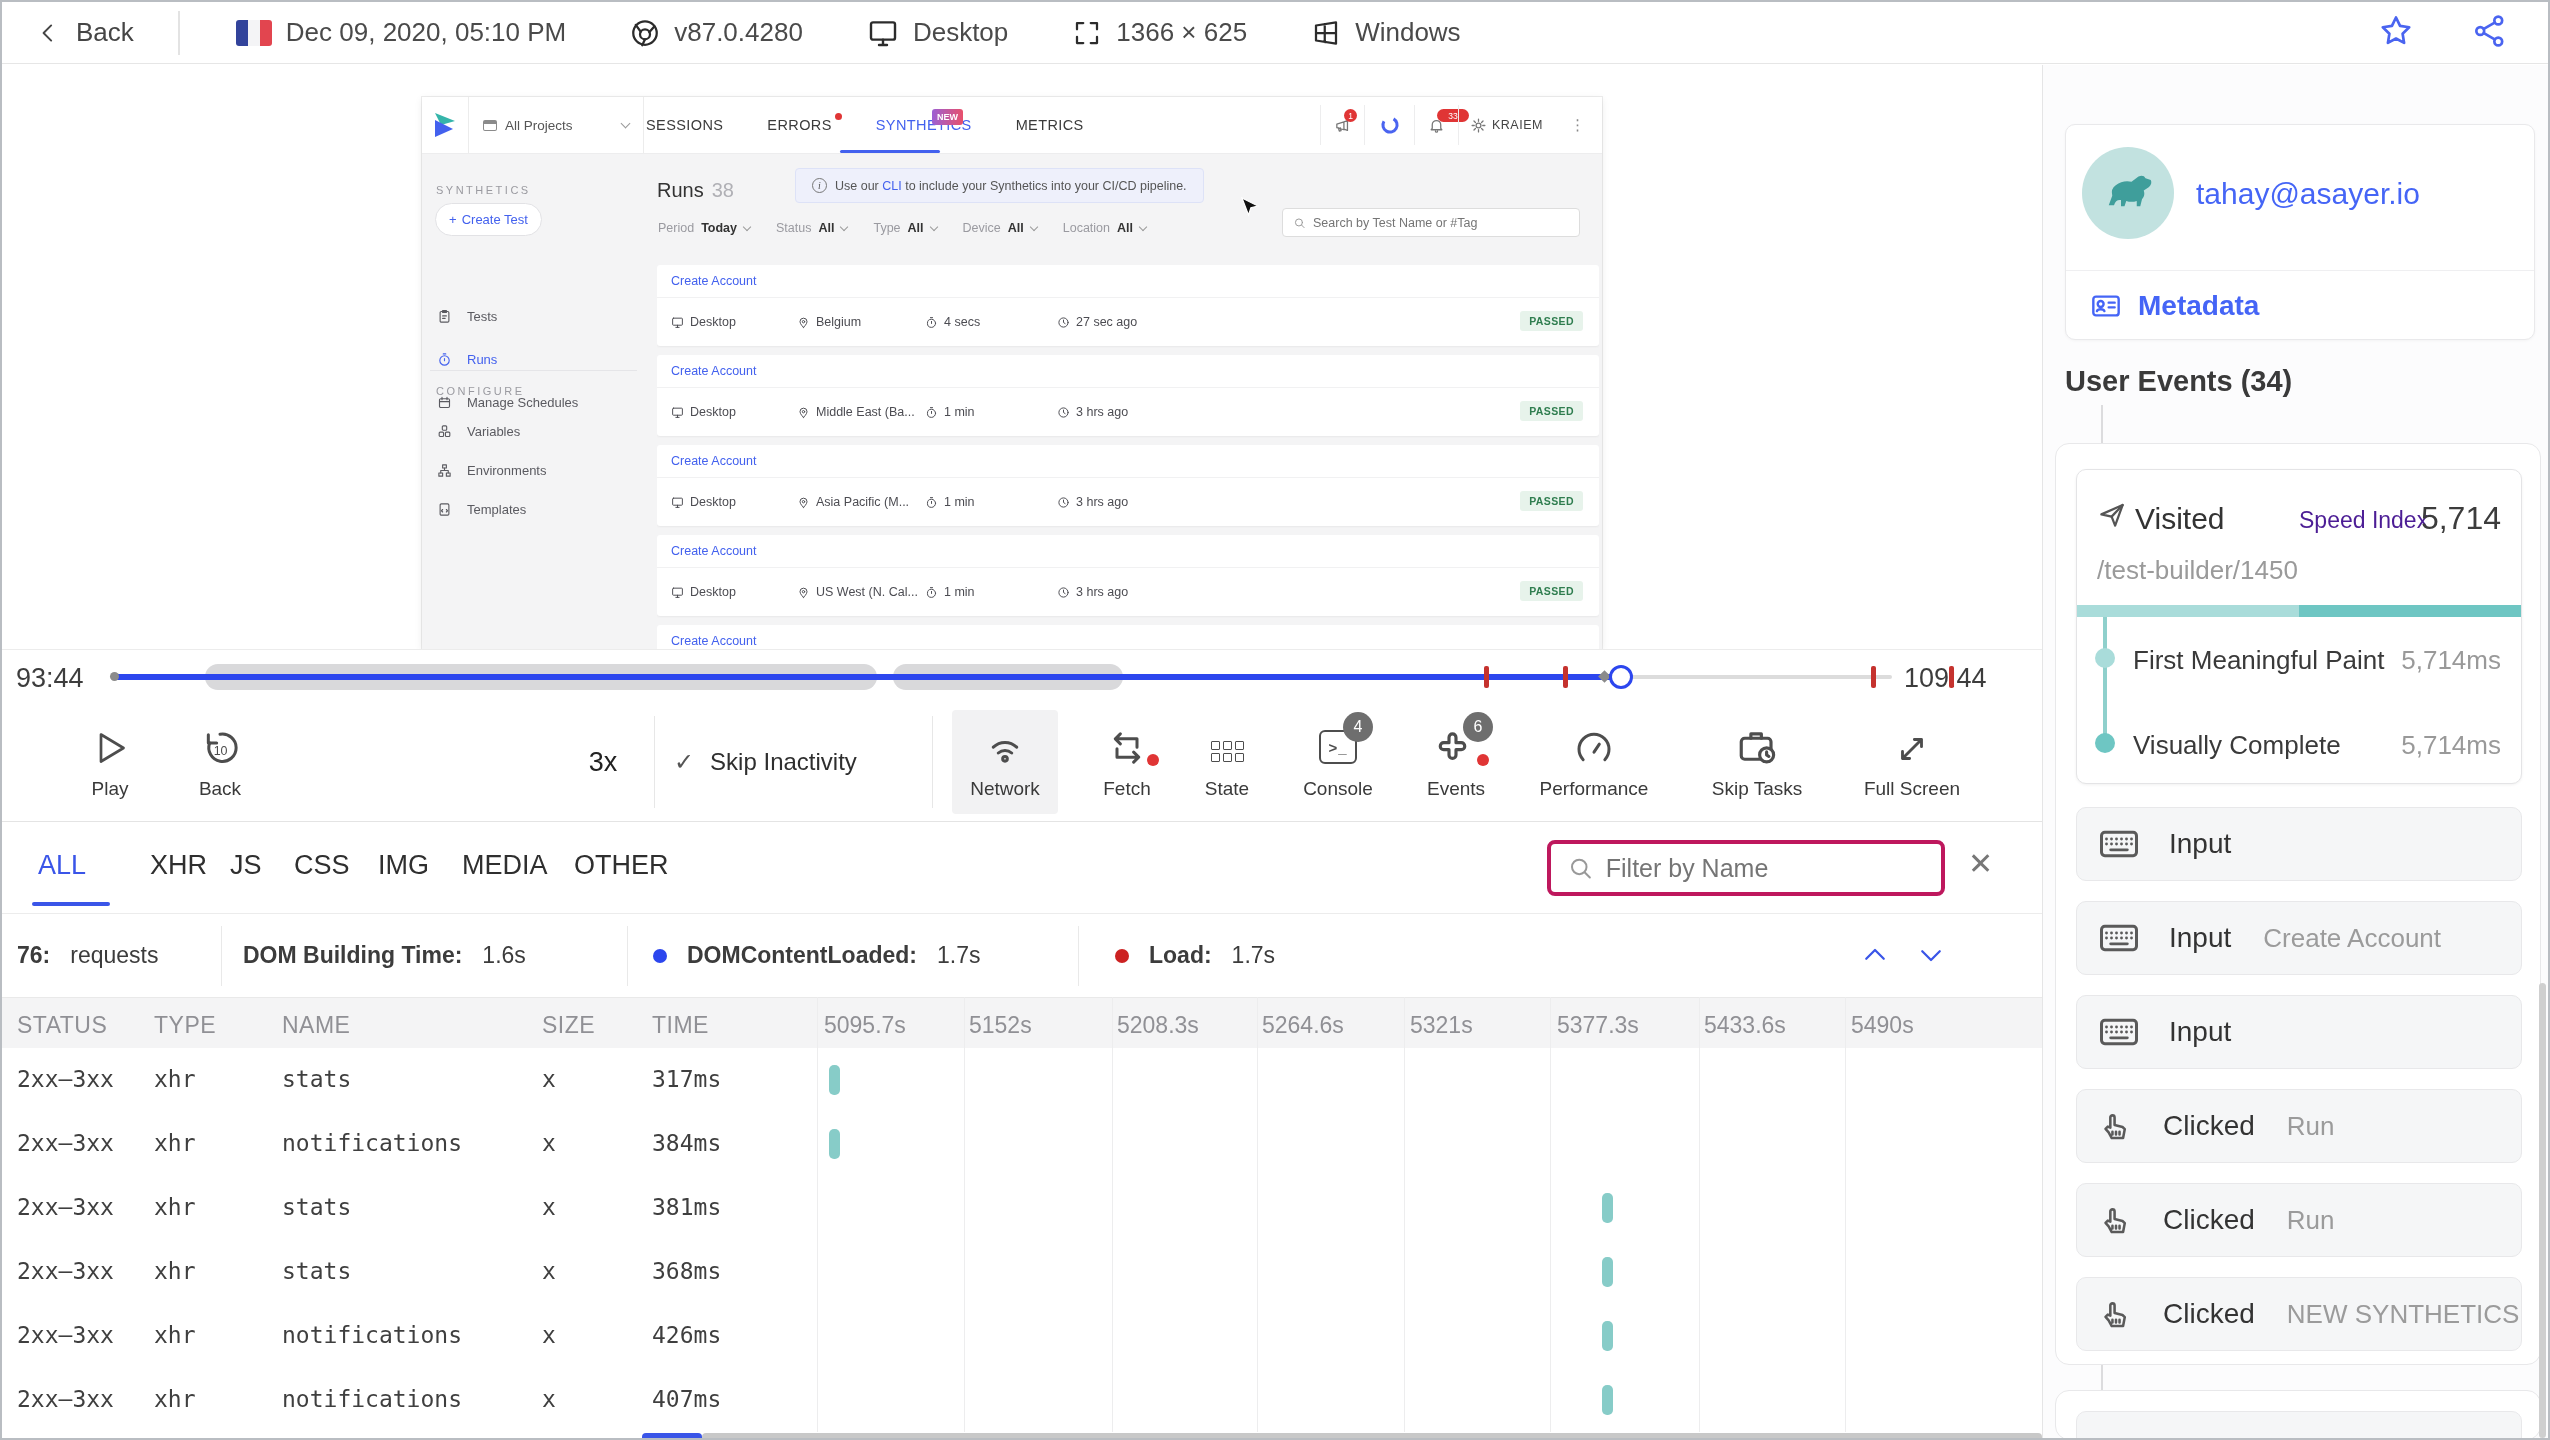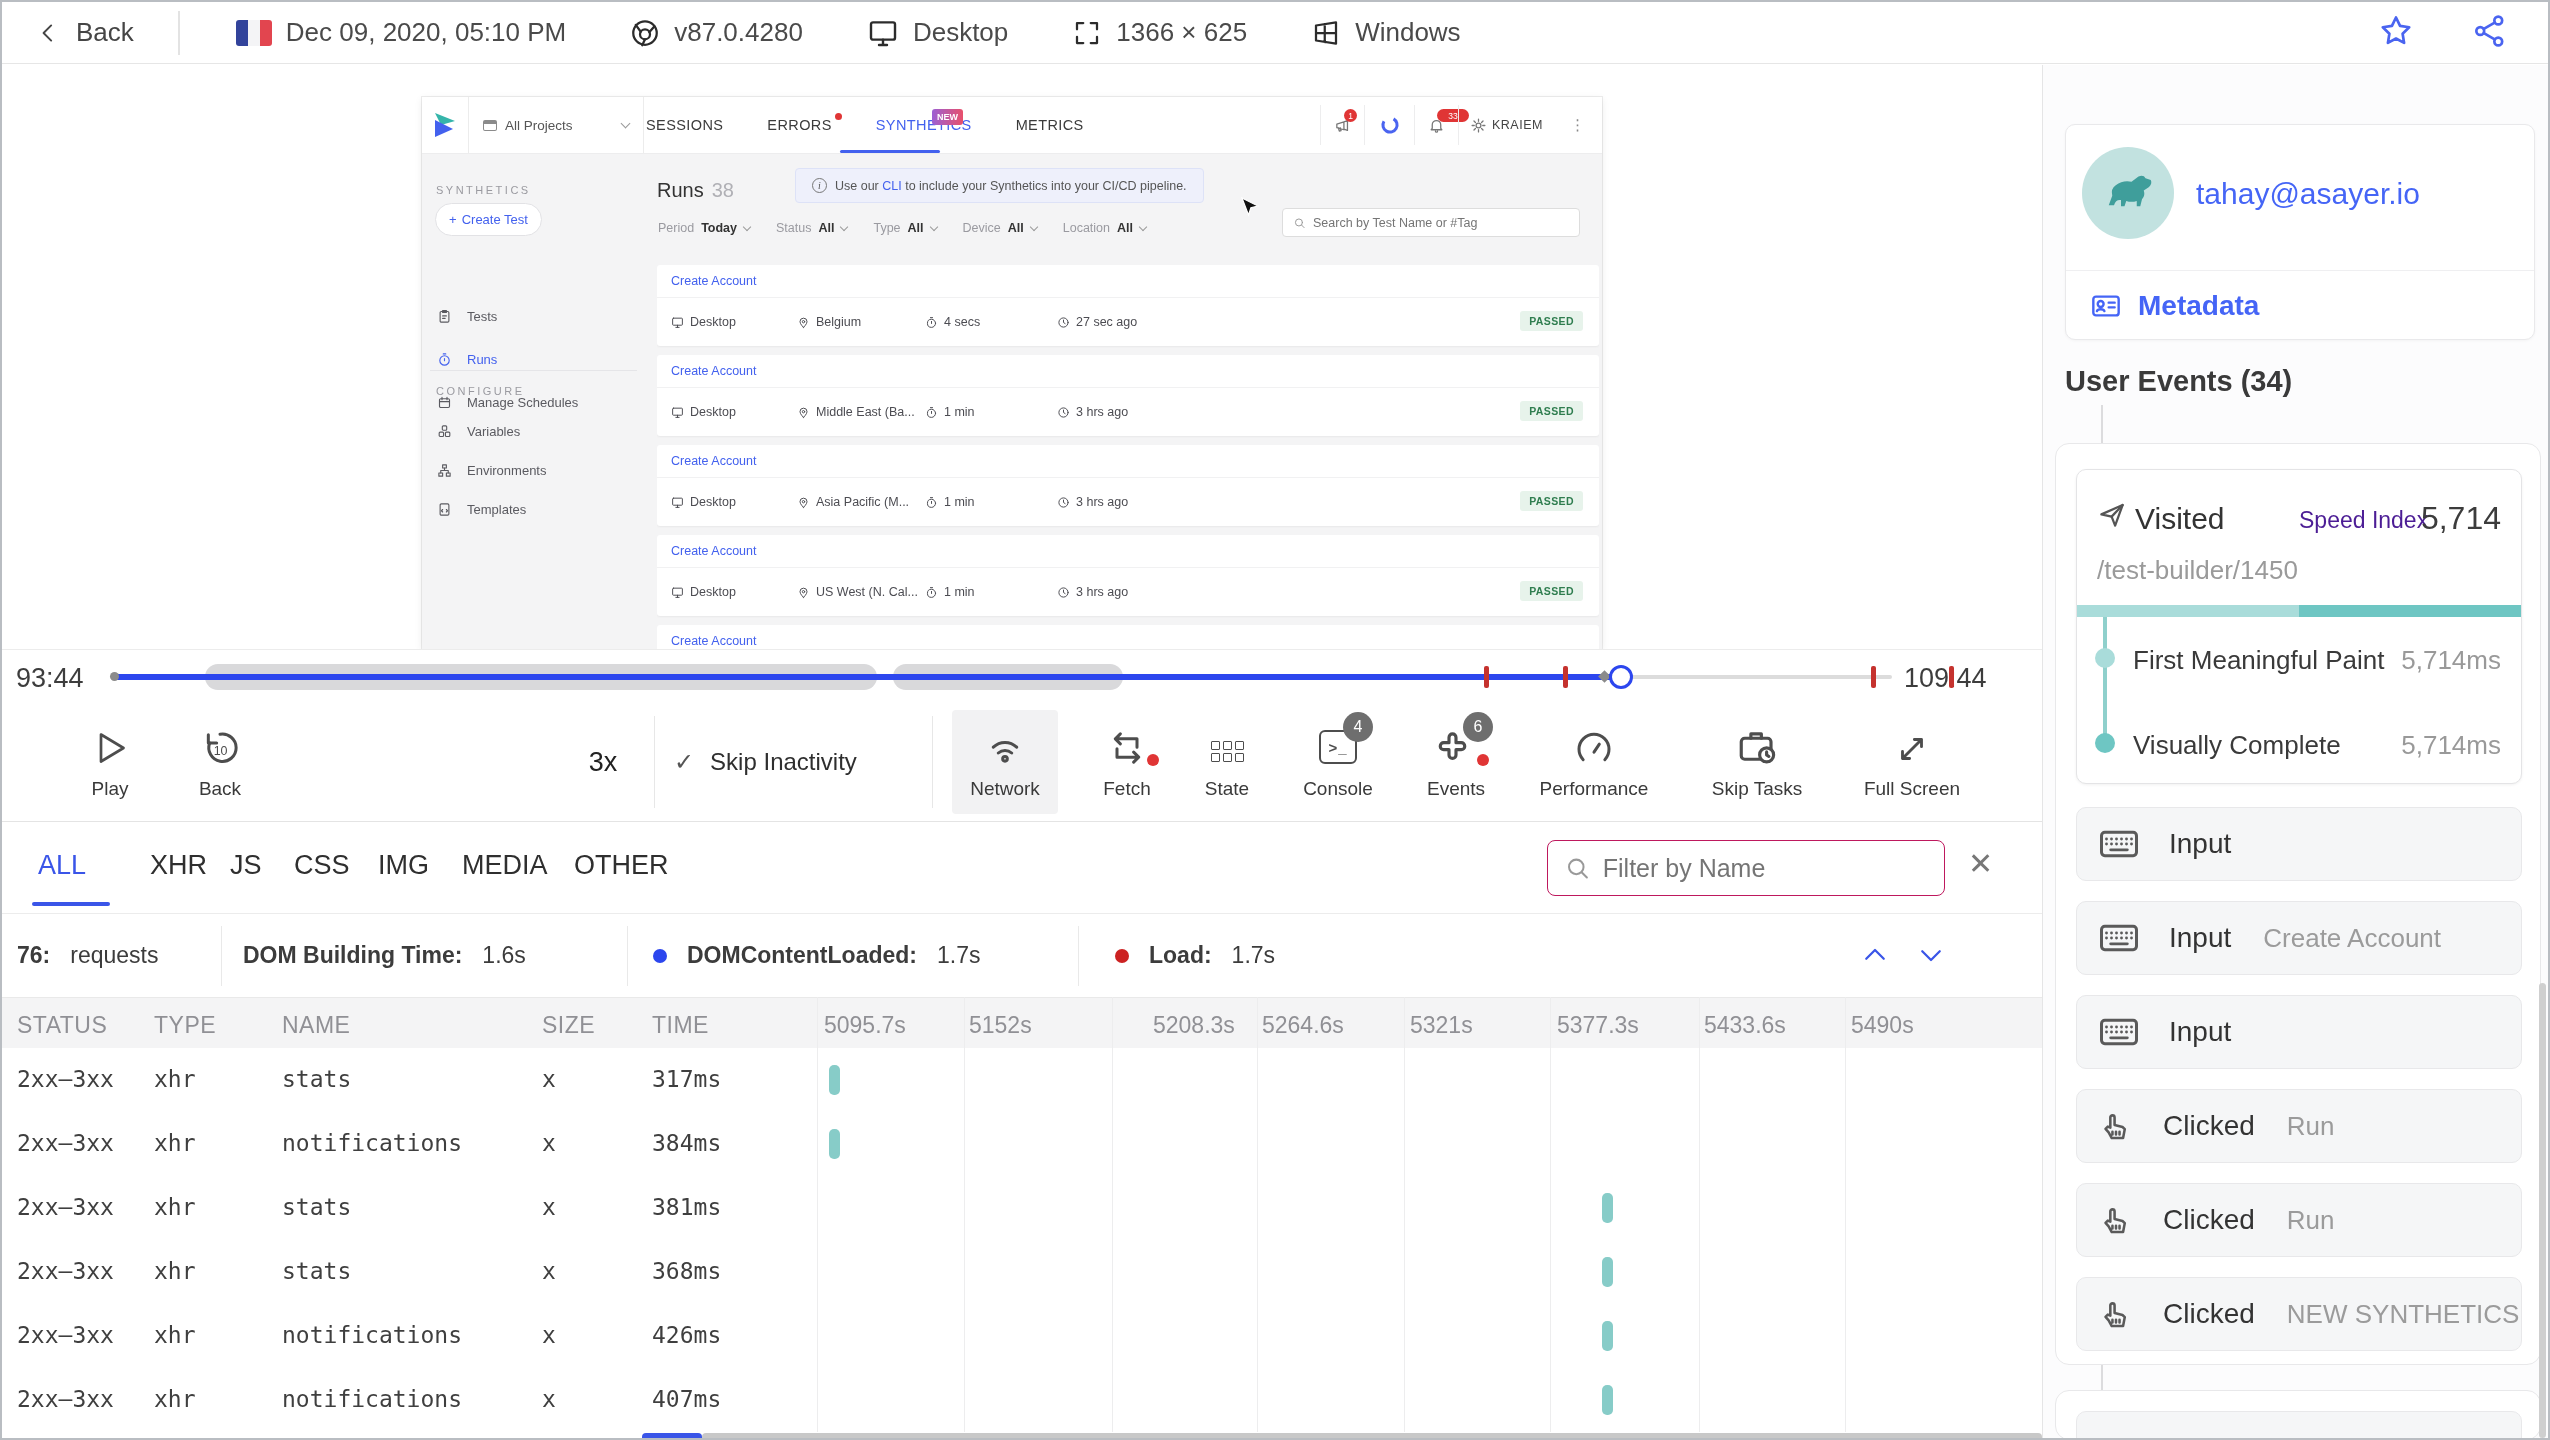--- a/index.html
+++ b/index.html
@@ -118,38 +118,38 @@
   .stategrid i { width:9px; height:9px; border:1.8px solid #4d4d4d; border-radius:1px; }
   .consolebox { width:38px; height:34px; border:2px solid #4d4d4d; border-radius:6px; font-size:15px; font-weight:bold; color:#4d4d4d;
                 display:flex; align-items:center; justify-content:center; letter-spacing:1px; margin-bottom:4px; }
 
   
   #network { position:absolute; left:0; top:820px; width:2040px; height:620px; background:#fff; }
   .tabs-row { position:absolute; left:0; top:0; width:100%; height:92px; border-bottom:1px solid #ececec; }
   .ntab { position:absolute; top:28px; font-size:27px; color:#2f2f2f; background:none; border:none; cursor:pointer; font-family:"Liberation Sans",sans-serif; }
   .nt-0{left:36px;color:#3a55e8;} .nt-1{left:148px;} .nt-2{left:228px;} .nt-3{left:292px;} .nt-4{left:376px;} .nt-5{left:460px;} .nt-6{left:572px;}
   .nt-0::after { content:""; position:absolute; left:-6px; bottom:-25px; width:78px; height:4px; background:#3a55e8; border-radius:2px; }
-  .nfilter { position:absolute; left:1545px; top:18px; width:398px; height:56px; border:1px solid #be185d; border-radius:8px;
+  .nfilter { position:absolute; left:1545px; top:18px; width:398px; height:56px; border:4px solid #be185d; border-radius:8px;
              display:flex; align-items:center; gap:12px; padding:0 16px; color:#999; background:#fff; }
   .nfilter input { border:none; outline:none; width:100%; font-size:25px; color:#555; font-family:"Liberation Sans",sans-serif; }
   .nclose { position:absolute; left:1966px; top:24px; font-size:30px; color:#777; background:none; border:none; cursor:pointer; }
   .stats-row { position:absolute; left:0; top:92px; width:100%; height:83px; }
   .stat { position:absolute; top:0; height:83px; display:flex; align-items:center; gap:20px; font-size:23px; color:#3c3c3c; }
   .st-req{left:15px;} .st-dom{left:241px;} .st-dcl{left:651px;} .st-load{left:1113px;}
   .stat b { font-weight:bold; }
   .dot { width:14px; height:14px; border-radius:50%; } .dot.blue{background:#2c46ee;} .dot.red{background:#cc2222;}
   .s-vdiv { position:absolute; top:12px; width:1px; height:60px; background:#e9e9e9; }
   .sv1{left:219px;} .sv2{left:625px;} .sv3{left:1076px;}
   .nchev { position:absolute; top:26px; background:none; border:none; color:#3a55e8; cursor:pointer; }
   .nc-up{left:1856px;} .nc-down{left:1912px;}
   .grid-head { position:absolute; left:0; top:175px; width:100%; height:51px; background:#f4f4f5; border-top:1px solid #e9e9e9; }
   .gh { position:absolute; top:14px; font-size:23px; color:#909095; letter-spacing:.5px; }
   .ghs{left:15px;} .ght{left:152px;} .ghn{left:280px;} .ghz{left:540px;} .ghm{left:650px;}
   .gtick { position:absolute; top:14px; font-size:23px; color:#909095; }
-  .tick-0{left:822px;} .tick-1{left:967px;} .tick-2{left:1115px;margin-left:36px;} .tick-3{left:1260px;} .tick-4{left:1408px;} .tick-5{left:1555px;} .tick-6{left:1702px;} .tick-7{left:1849px;}
+  .tick-0{left:822px;} .tick-1{left:967px;} .tick-2{left:1115px;} .tick-3{left:1260px;} .tick-4{left:1408px;} .tick-5{left:1555px;} .tick-6{left:1702px;} .tick-7{left:1849px;}
   .gridlines div { position:absolute; top:175px; width:1px; height:435px; background:#ededee; }
   .gl0{left:815px;} .gl1{left:962px;} .gl2{left:1110px;} .gl3{left:1255px;} .gl4{left:1402px;} .gl5{left:1548px;} .gl6{left:1697px;} .gl7{left:1843px;}
   .nrows { position:absolute; left:0; top:226px; width:100%; }
   .nrow { position:relative; height:64px; font-family:"DejaVu Sans Mono",monospace; font-size:23px; color:#3f3f3f; cursor:pointer; }
   .nrow span { position:absolute; top:18px; }
   .c-status{left:15px;} .c-type{left:152px;} .c-name{left:280px;} .c-size{left:540px;} .c-time{left:650px;}
   .tbar { position:absolute; width:11px; height:30px; border-radius:5px; background:#87ccc8; top:17px !important; }
   .row-0 .tbar,.row-1 .tbar{left:827px;} .row-2 .tbar,.row-3 .tbar,.row-4 .tbar,.row-5 .tbar{left:1600px;}
   .hscroll-blue { position:absolute; left:640px; top:611px; width:60px; height:8px; background:#3a55e8; border-radius:4px; }
   .hscroll-thumb { position:absolute; left:700px; top:611px; width:1340px; height:8px; background:#c8c8c8; border-radius:4px; cursor:pointer; }

